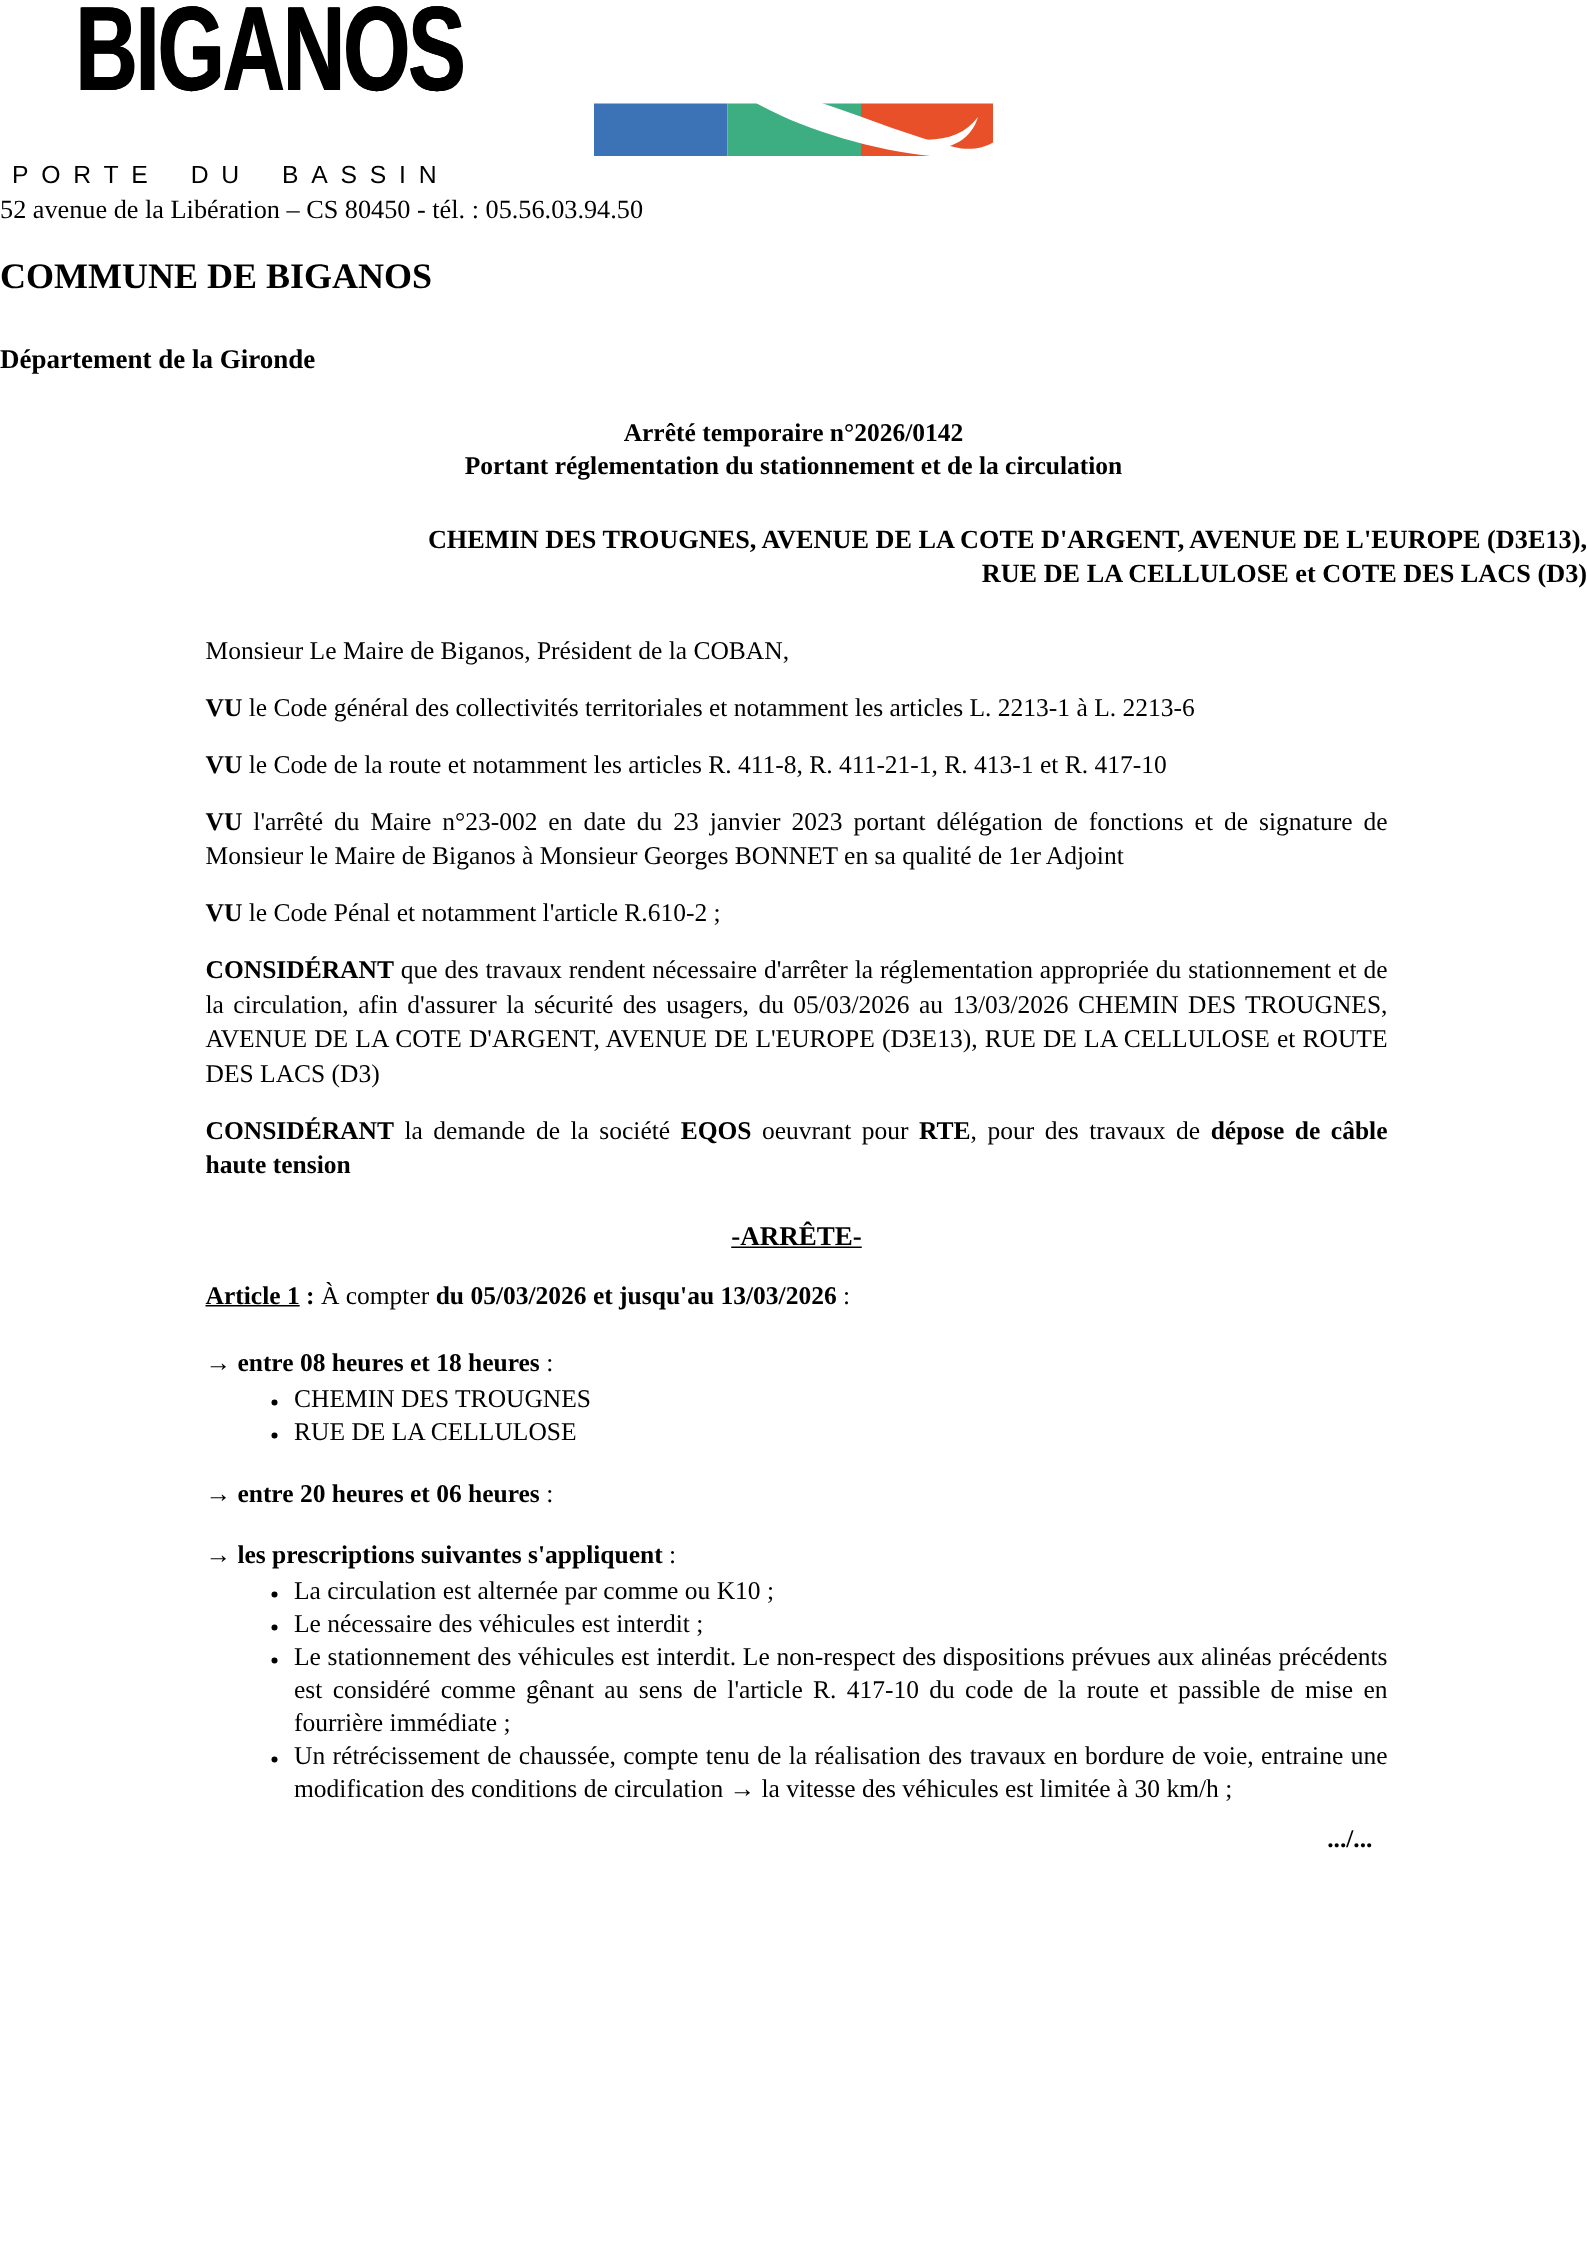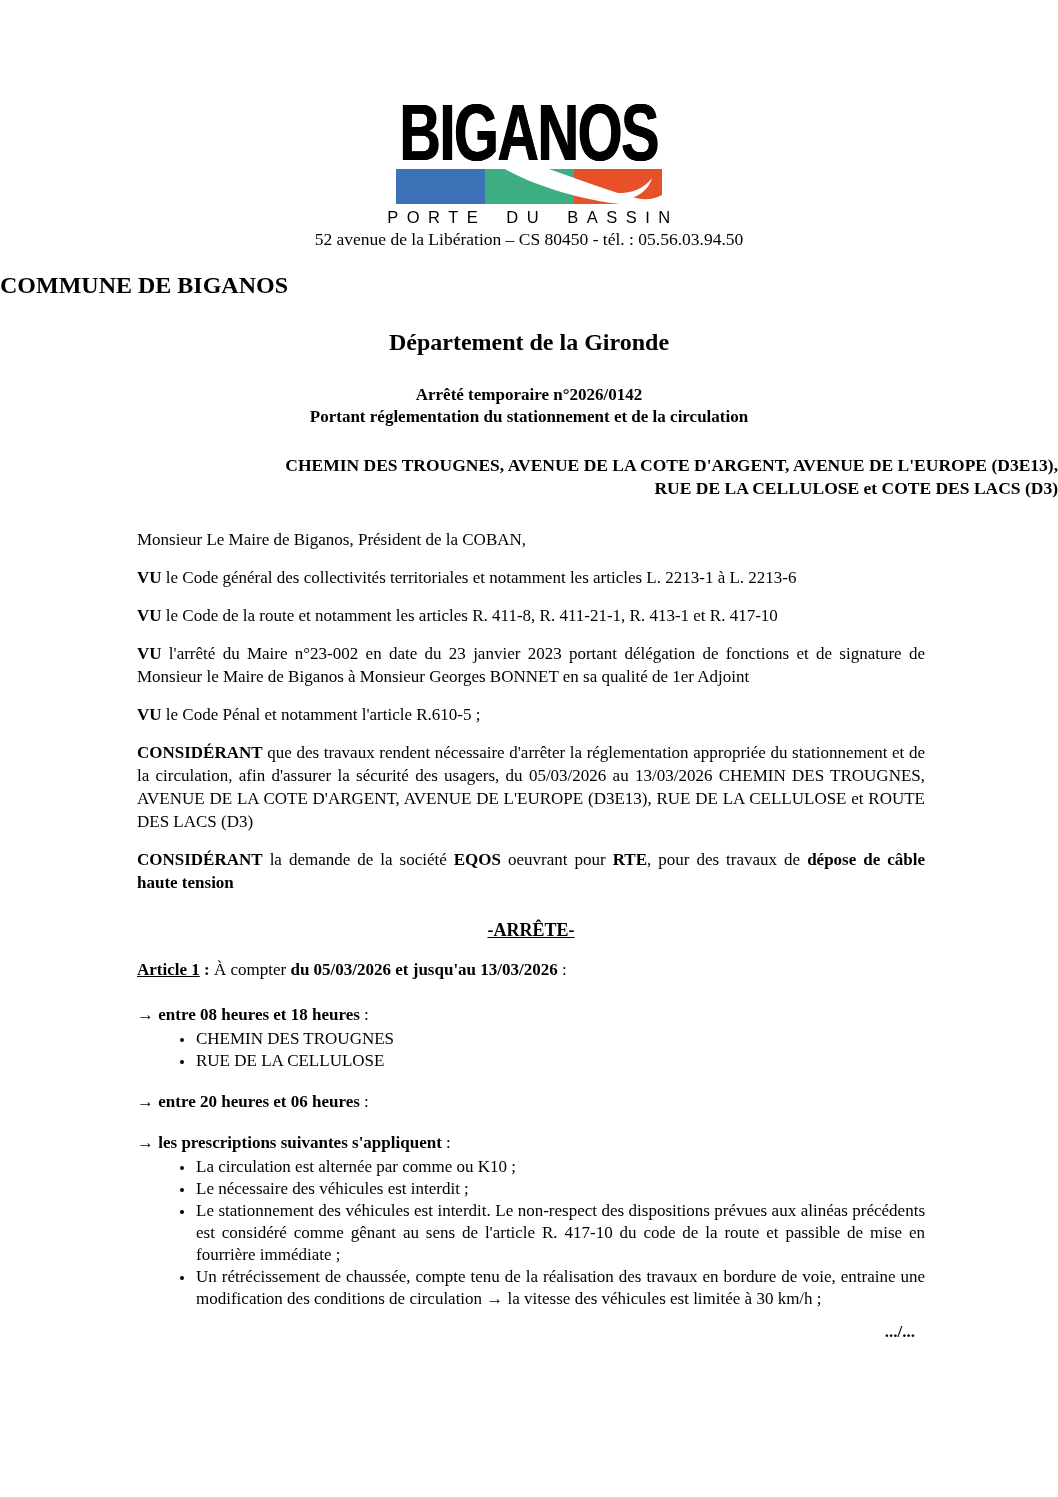--- a/index.html
+++ b/index.html
@@ -2,21 +2,21 @@
 <html lang="fr"><head>
 <meta charset="utf-8">
 <style>
   html,body { margin:0; padding:0; background:#9a9a9a; }
   .page {
     width:1058px; height:1497px; margin:0 auto; background:#ffffff;
     font-family:"Liberation Serif", serif; font-size:17px; color:#000;
     position:relative; overflow:hidden; box-sizing:border-box;
   }
   
-  .logo { text-align:center; padding-top:100px; }
+  .logo { }
   .logo-title {
     display:inline-block; font-family:"Liberation Sans", sans-serif;
     font-weight:bold; font-size:80px; line-height:0.82; letter-spacing:-2px;
     transform:scaleX(0.72); transform-origin:center bottom;
     text-shadow:0.6px 0 0 #000, -0.6px 0 0 #000;
     white-space:nowrap;
   }
   .logo-band { position:relative; width:266px; height:35px; margin:3px auto 0; }
   .band { position:absolute; top:0; height:100%; }
   .band.b1 { left:0;   width:89px; }
@@ -24,21 +24,21 @@
   .band.b3 { left:178px; width:88px; }
   .logo-band svg { position:absolute; left:0; top:0; overflow:visible; }
   .logo-sub {
     font-family:"Liberation Sans", sans-serif; font-size:16.5px;
     letter-spacing:8.5px; word-spacing:7px; margin-top:4px; text-indent:8px;
     white-space:nowrap;
   }
   .logo-addr { font-size:17.5px; margin-top:2px; }
   
   .h-commune { text-align:left; font-size:24px; font-weight:bold; margin:22px 0 0; }
-  .h-dept    { text-align:center; font-size:24px; font-weight:bold; margin:30px 0 0; }
+  .h-dept    { font-size:18px; font-weight:bold; margin:30px 0 0; }
   .h-arrete  { text-align:center; font-weight:bold; font-size:17px; line-height:22px; margin-top:28px; }
   .h-streets { text-align:right; font-weight:bold; font-size:17.5px; line-height:23px; margin-top:26px; }
   
   .content { margin:28px 133px 0 137px; }
   .para { text-align:justify; margin:15px 0 0; line-height:23px; }
   .para.first { margin-top:0; }
   .arrete-head { text-align:center; font-size:18px; font-weight:bold; margin-top:24px; line-height:24px; }
   .arrete-head span { text-decoration:underline; }
   .article { margin-top:16px; line-height:23px; }
   .sec { margin-top:22px; }
@@ -88,21 +88,21 @@
   <div class="h-streets">
     <div>CHEMIN DES TROUGNES, AVENUE DE LA COTE D'ARGENT, AVENUE DE L'EUROPE (D3E13),</div>
     <div>RUE DE LA CELLULOSE et COTE DES LACS (D3)</div>
   </div>
 
   <div class="content">
     <p class="para first"><span>Monsieur Le Maire de Biganos, Président de la COBAN,</span></p>
     <p class="para"><span style="font-weight: bold;">VU</span><span> le Code général des collectivités territoriales et notamment les articles L. 2213-1 à L. 2213-6</span></p>
     <p class="para"><span style="font-weight: bold;">VU</span><span> le Code de la route et notamment les articles R. 411-8, R. 411-21-1, R. 413-1 et R. 417-10</span></p>
     <p class="para"><span style="font-weight: bold;">VU</span><span> l'arrêté du Maire n°23-002 en date du 23 janvier 2023 portant délégation de fonctions et de signature de Monsieur le Maire de Biganos à Monsieur Georges BONNET en sa qualité de 1er Adjoint</span></p>
-    <p class="para"><span style="font-weight: bold;">VU</span><span> le Code Pénal et notamment l'article R.610-5 ;</span></p>
+    <p class="para"><span style="font-weight: bold;">VU</span><span> le Code Pénal et notamment l'article R.610-2 ;</span></p>
     <p class="para"><span style="font-weight: bold;">CONSIDÉRANT</span><span> que des travaux rendent nécessaire d'arrêter la réglementation appropriée du stationnement et de la circulation, afin d'assurer la sécurité des usagers, du 05/03/2026 au 13/03/2026 CHEMIN DES TROUGNES, AVENUE DE LA COTE D'ARGENT, AVENUE DE L'EUROPE (D3E13), RUE DE LA CELLULOSE et ROUTE DES LACS (D3)</span></p>
     <p class="para"><span style="font-weight: bold;">CONSIDÉRANT</span><span> la demande de la société </span><span style="font-weight: bold;">EQOS</span><span> oeuvrant pour </span><span style="font-weight: bold;">RTE</span><span>, pour des travaux de </span><span style="font-weight: bold;">dépose de câble haute tension</span></p>
 
     <div class="arrete-head"><span>-ARRÊTE-</span></div>
 
     <p class="article"><span style="font-weight: bold; text-decoration: underline;">Article 1</span><span style="font-weight: bold;"> : </span><span>À compter </span><span style="font-weight: bold;">du 05/03/2026 et jusqu'au 13/03/2026</span><span> :</span></p>
 
     <div class="sec">
       <p class="sec-head"><span>→ </span><span style="font-weight: bold;">entre 08 heures et 18 heures</span><span> :</span></p>
       <ul class="bullets">

